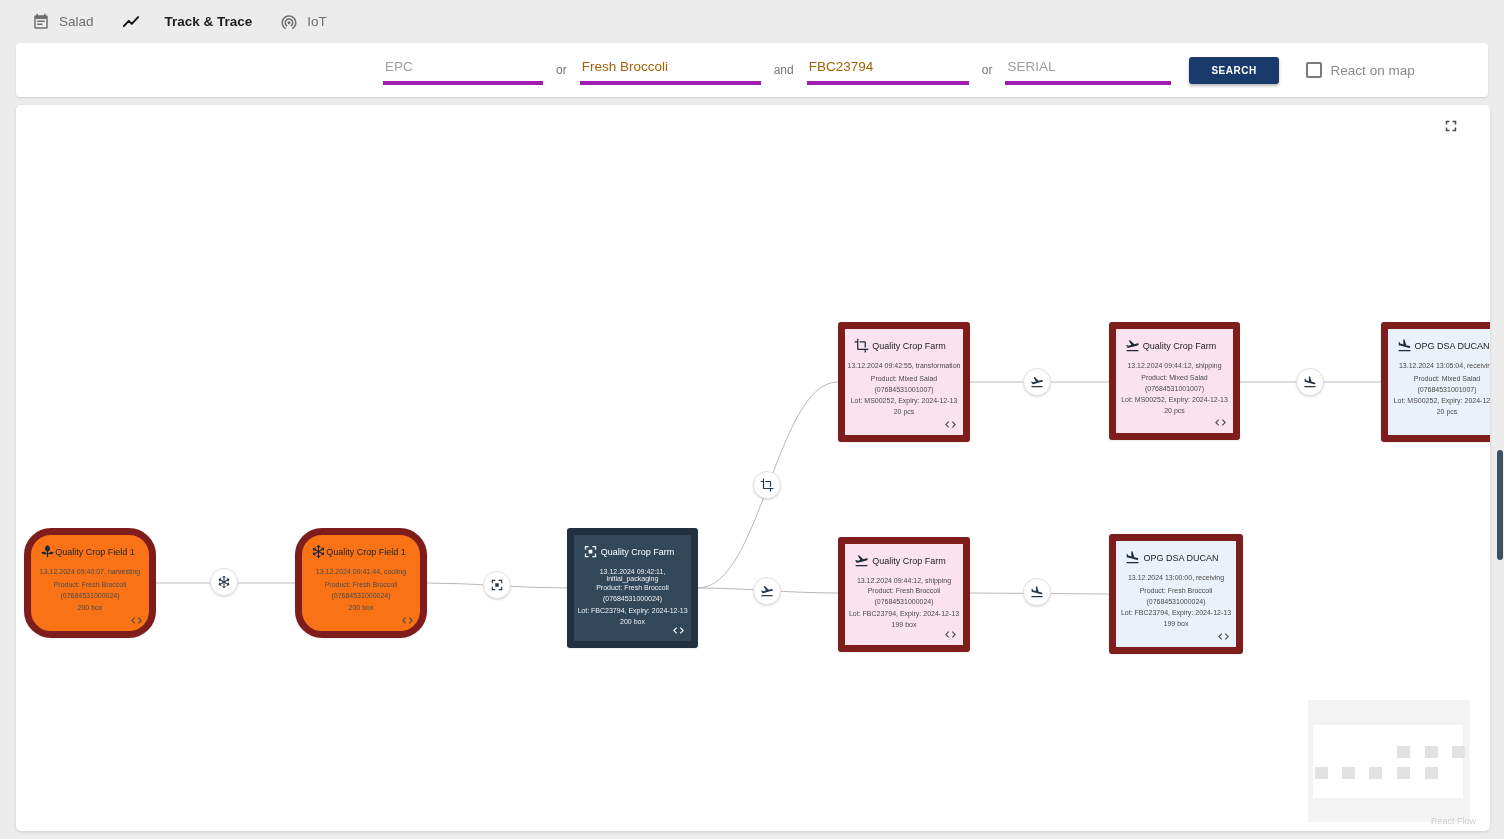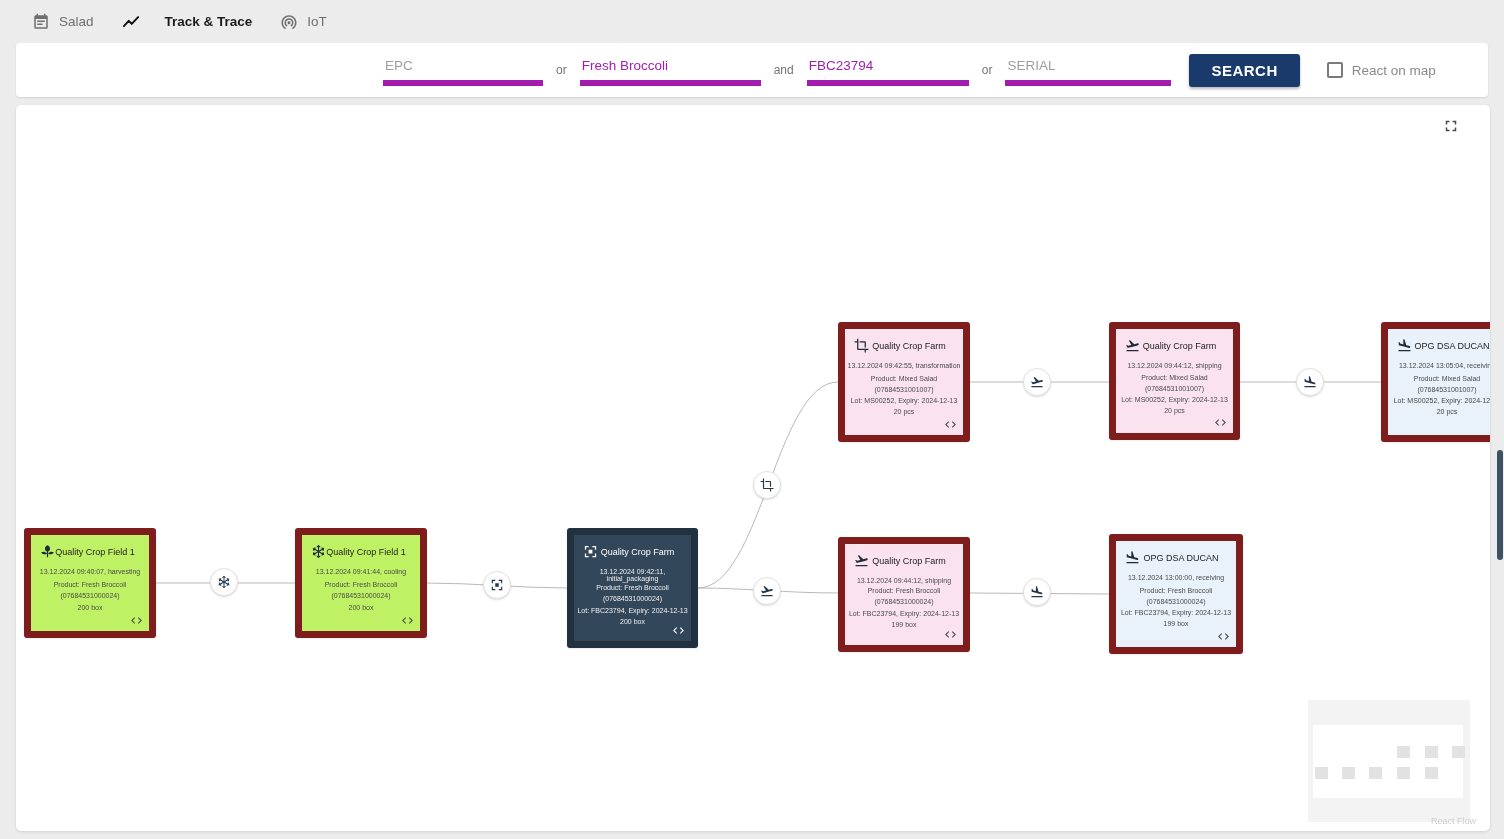--- a/index.html
+++ b/index.html
@@ -20,31 +20,31 @@
   .tab.active .ic { color:#111; }
 
   
   .search-panel {
     position:absolute; left:16px; right:16px; top:43px; height:54px;
     background:#fff; border-radius:4px; box-shadow:0 1px 2px rgba(0,0,0,.10);
     display:flex; align-items:center; padding-left:367px;
   }
   .m-input {
     border:none; outline:none; background:transparent;
-    border-bottom:6px solid #a21caf;
+    border-bottom:4px solid #a21caf;
     font-family:"Liberation Sans",sans-serif;
-    font-size:13.5px; color:#a21caf; padding:3px 2px 7px;
+    font-size:13.5px; color:#a16207; padding:3px 2px 7px;
   }
   .m-input::placeholder { color:#9e9e9e; }
   .conn { font-size:12px; color:#757575; margin:0 13px; }
   .w-epc{width:160px} .w-prod{width:181px} .w-lot{width:162px} .w-ser{width:166px}
   .search-btn {
     margin-left:18px; border:none; cursor:pointer;
     background:#1a3a6b; color:#fff; font-family:"Liberation Sans",sans-serif;
-    font-size:15px; font-weight:700; letter-spacing:.5px;
+    font-size:10px; font-weight:700; letter-spacing:.5px;
     padding:8px 22px; border-radius:3px; box-shadow:0 2px 3px rgba(0,0,0,.28);
   }
   .map-toggle { display:flex; align-items:center; gap:9px; margin-left:27px; color:#8a8a8a; font-size:13.5px; cursor:pointer; }
   .cbox { width:16px; height:16px; border:2px solid #7b7b7b; border-radius:2px; background:#fff; }
 
   
   .canvas {
     position:absolute; left:16px; top:105px; width:1474px; height:726px;
     background:#fff; border-radius:5px; box-shadow:0 1px 3px rgba(0,0,0,.12);
     overflow:hidden;
@@ -54,21 +54,21 @@
 
   .fullscreen-btn { position:absolute; top:12px; right:30px; width:18px; height:18px; color:#4a4a4a; cursor:pointer; }
   .fullscreen-btn .ic { width:18px; height:18px; }
 
   
   .node {
     position:absolute; border-radius:3px;
     border:7px solid #7f1d1d; box-shadow:0 1px 2px rgba(0,0,0,.08);
     display:flex; flex-direction:column; cursor:pointer;
   }
-  .v-cream { background:#bef264; }
+  .v-cream { background:#f97316;border-radius:27px; }
   .v-pink  { background:#fae3ef; }
   .v-blue  { background:#e9f1fa; }
   .v-dark  { background:#33475b; border-color:#22313f; color:#fff; }
   .node-head { display:flex; align-items:center; padding:9px 8px 0 9px; }
   .node-head .ic { width:15px; height:15px; flex:0 0 auto; color:#1d2a38; }
   .v-dark .node-head .ic { color:#fff; }
   .node-title { flex:1; text-align:center; font-size:9px; color:#222; padding-right:6px; }
   .v-dark .node-title { color:#fff; }
   .node-ts { text-align:center; font-size:7px; color:#4a4a4a; margin-top:9px; }
   .v-dark .node-ts { color:#f0f0f0; }

